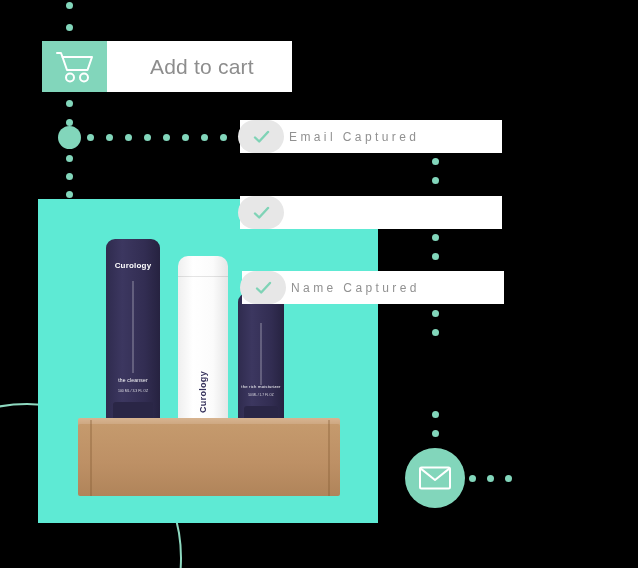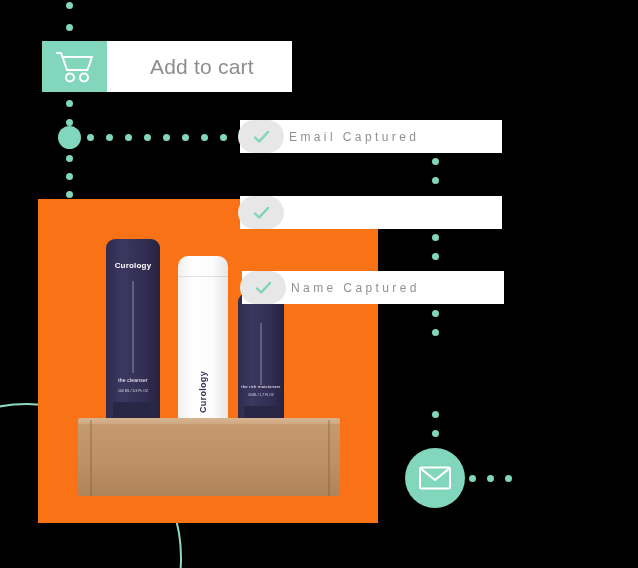--- a/index.html
+++ b/index.html
@@ -52,21 +52,21 @@
     z-index: 4;
   }
 
   
   .photo {
     position: absolute;
     left: 38px;
     top: 199px;
     width: 340px;
     height: 324px;
-    background: #f97316;
+    background: #5eead4;
     overflow: hidden;
     z-index: 5;
   }
   .photo-inner { position: absolute; inset: 0; }
 
   .box {
     position: absolute;
     left: 40px;
     bottom: 27px;
     width: 262px;

